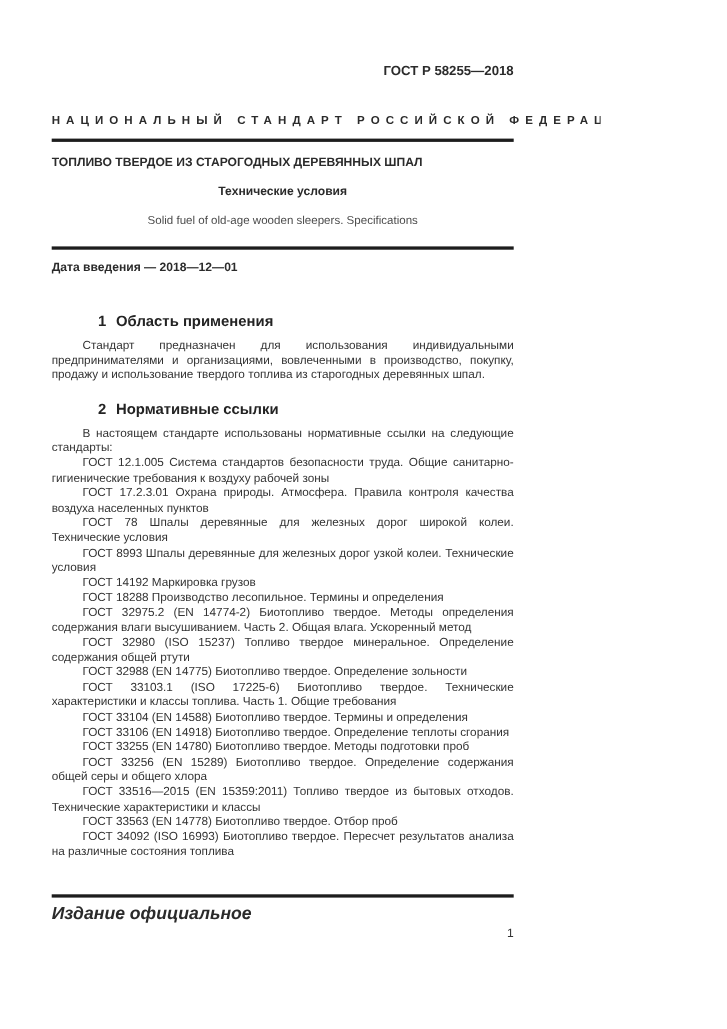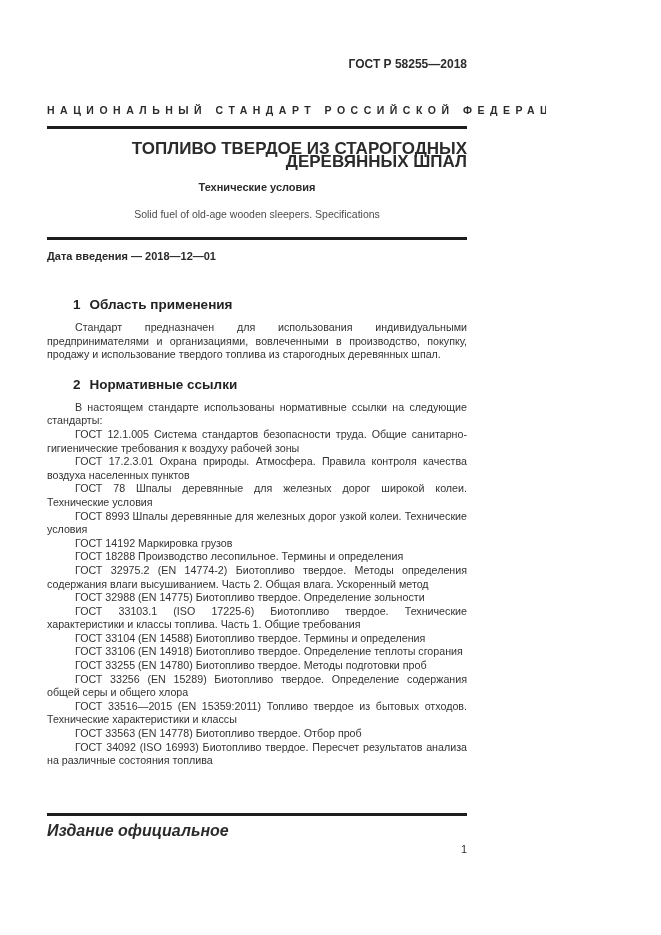--- a/index.html
+++ b/index.html
@@ -37,22 +37,22 @@
   }
   .rule {
     height: 3px;
     background: #1d1d1d;
     border: none;
   }
   .rule-top { margin-top: 9px; }
   .rule-mid { margin-top: 16px; }
   .title-main {
     margin-top: 13px;
-    text-align: right;
-    font-size: 17px;
+    text-align: left;
+    font-size: 11px;
     font-weight: bold;
     color: #2b2b2b;
     line-height: 13px;
   }
   .title-sub {
     margin-top: 13px;
     text-align: center;
     font-size: 11px;
     font-weight: bold;
     color: #2b2b2b;
@@ -67,21 +67,21 @@
   }
   .date-line {
     margin-top: 10px;
     text-align: left;
     font-size: 11px;
     font-weight: bold;
     color: #2b2b2b;
     line-height: 13px;
   }
   .sec-head {
-    margin: 0;
+    margin: 16px;
     margin-top: 34px;
     margin-bottom: 8px;
     padding-left: 26px;
     font-size: 13.5px;
     font-weight: bold;
     color: #232323;
     line-height: 16px;
   }
   .sec-head-2 { margin-top: 15px; }
   .sec-num { margin-right: 9px; }
@@ -149,20 +149,21 @@
   </h2>
 
   <p class="body-p">В настоящем стандарте использованы нормативные ссылки на следующие стандарты:</p>
   <p class="body-p">ГОСТ 12.1.005 Система стандартов безопасности труда. Общие санитарно-гигиенические требования к воздуху рабочей зоны</p>
   <p class="body-p">ГОСТ 17.2.3.01 Охрана природы. Атмосфера. Правила контроля качества воздуха населенных пунктов</p>
   <p class="body-p">ГОСТ 78 Шпалы деревянные для железных дорог широкой колеи. Технические условия</p>
   <p class="body-p">ГОСТ 8993 Шпалы деревянные для железных дорог узкой колеи. Технические условия</p>
   <p class="body-p">ГОСТ 14192 Маркировка грузов</p>
   <p class="body-p">ГОСТ 18288 Производство лесопильное. Термины и определения</p>
   <p class="body-p">ГОСТ 32975.2 (EN 14774-2) Биотопливо твердое. Методы определения содержания влаги высушиванием. Часть 2. Общая влага. Ускоренный метод</p>
+  <p class="body-p">ГОСТ 32980 (ISO 15237) Топливо твердое минеральное. Определение содержания общей ртути</p>
   <p class="body-p">ГОСТ 32988 (EN 14775) Биотопливо твердое. Определение зольности</p>
   <p class="body-p">ГОСТ 33103.1 (ISO 17225-6) Биотопливо твердое. Технические характеристики и классы топлива. Часть 1. Общие требования</p>
   <p class="body-p">ГОСТ 33104 (EN 14588) Биотопливо твердое. Термины и определения</p>
   <p class="body-p">ГОСТ 33106 (EN 14918) Биотопливо твердое. Определение теплоты сгорания</p>
   <p class="body-p">ГОСТ 33255 (EN 14780) Биотопливо твердое. Методы подготовки проб</p>
   <p class="body-p">ГОСТ 33256 (EN 15289) Биотопливо твердое. Определение содержания общей серы и общего хлора</p>
   <p class="body-p">ГОСТ 33516—2015 (EN 15359:2011) Топливо твердое из бытовых отходов. Технические характеристики и классы</p>
   <p class="body-p">ГОСТ 33563 (EN 14778) Биотопливо твердое. Отбор проб</p>
   <p class="body-p">ГОСТ 34092 (ISO 16993) Биотопливо твердое. Пересчет результатов анализа на различные состояния топлива</p>
 

